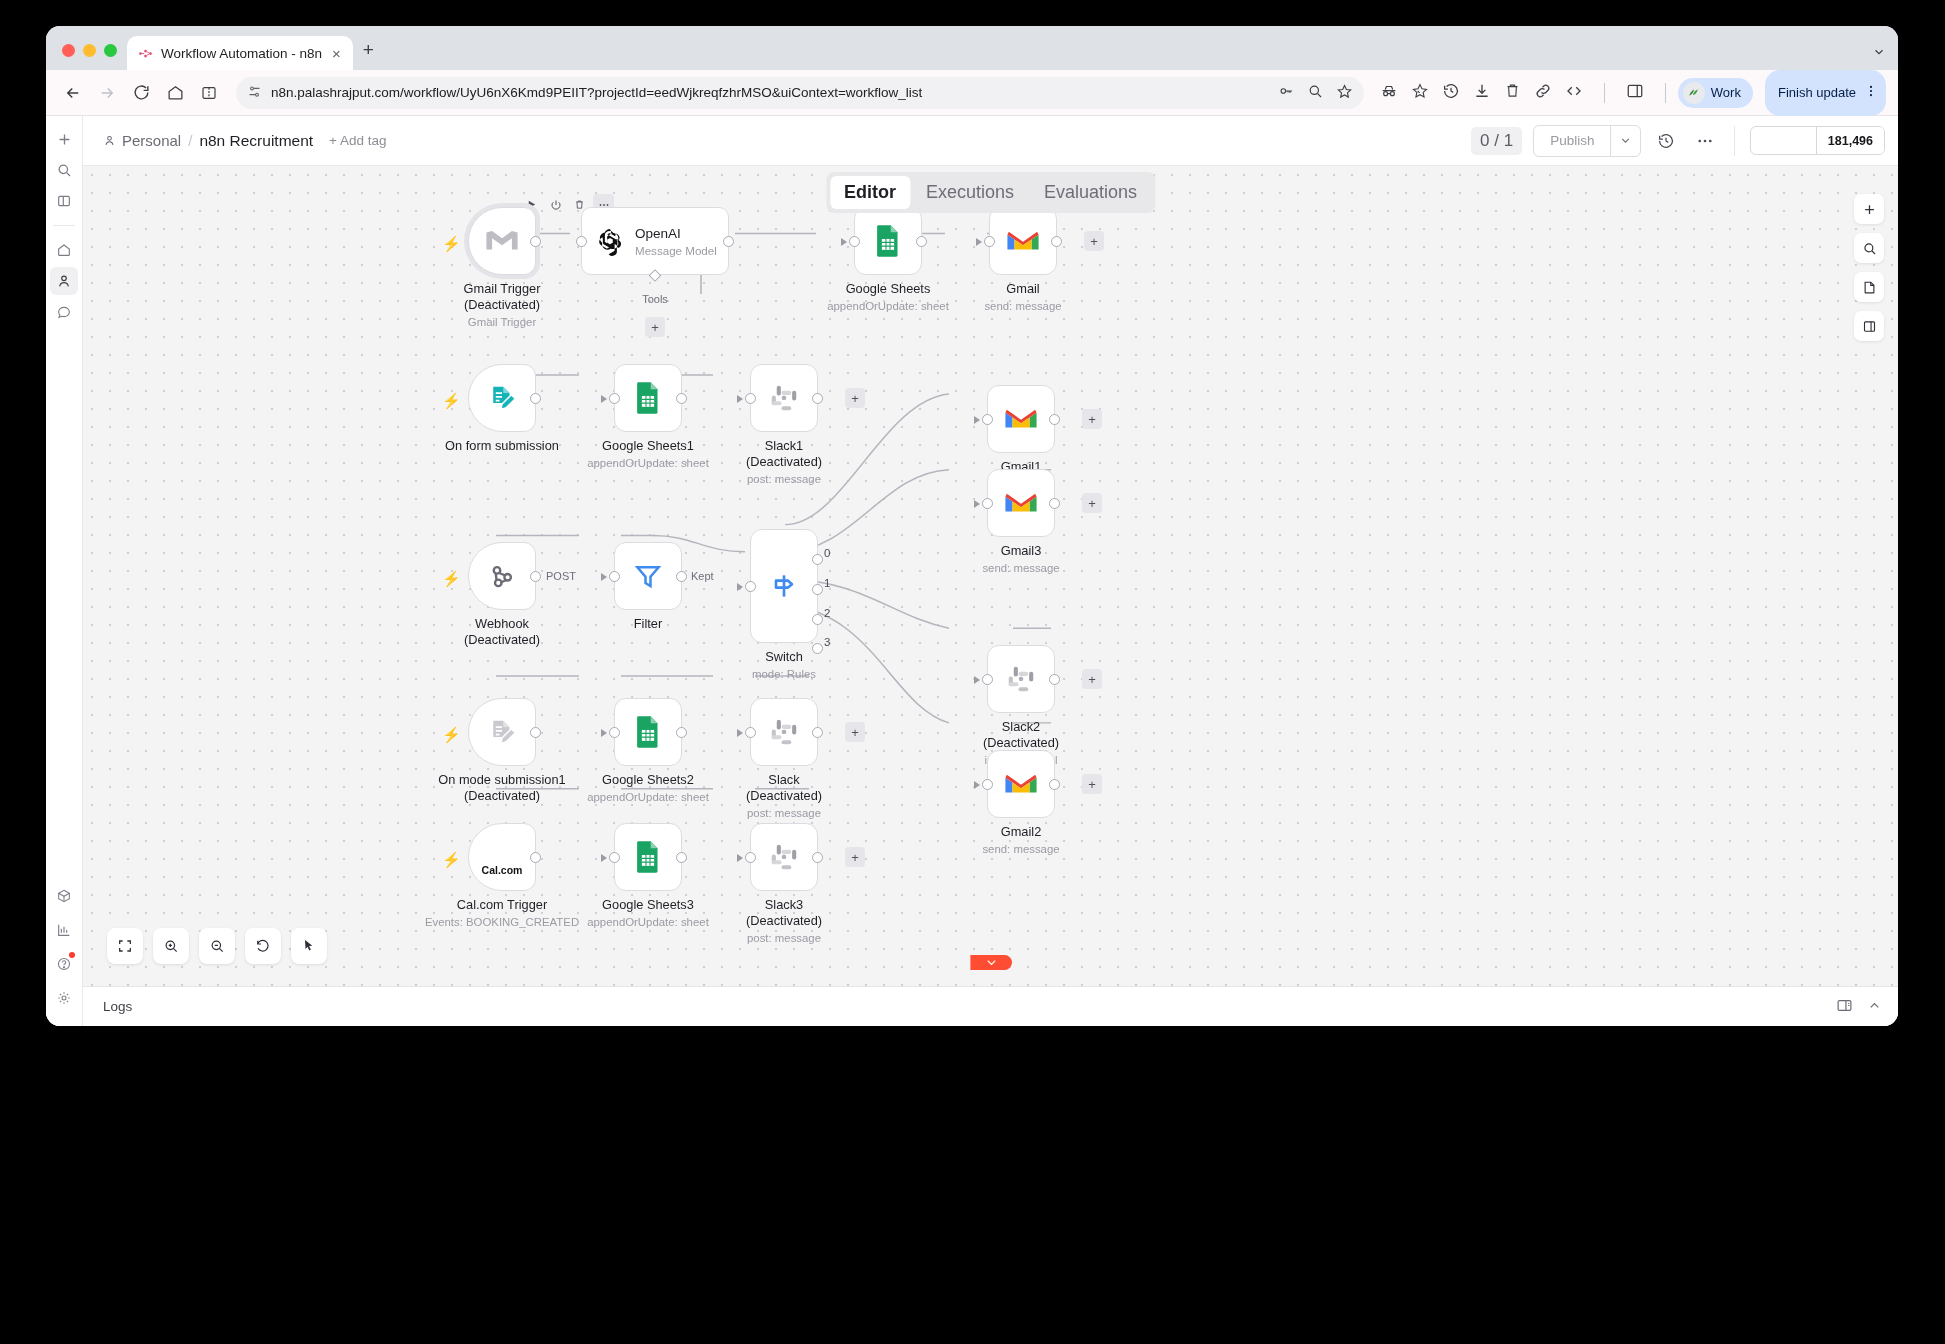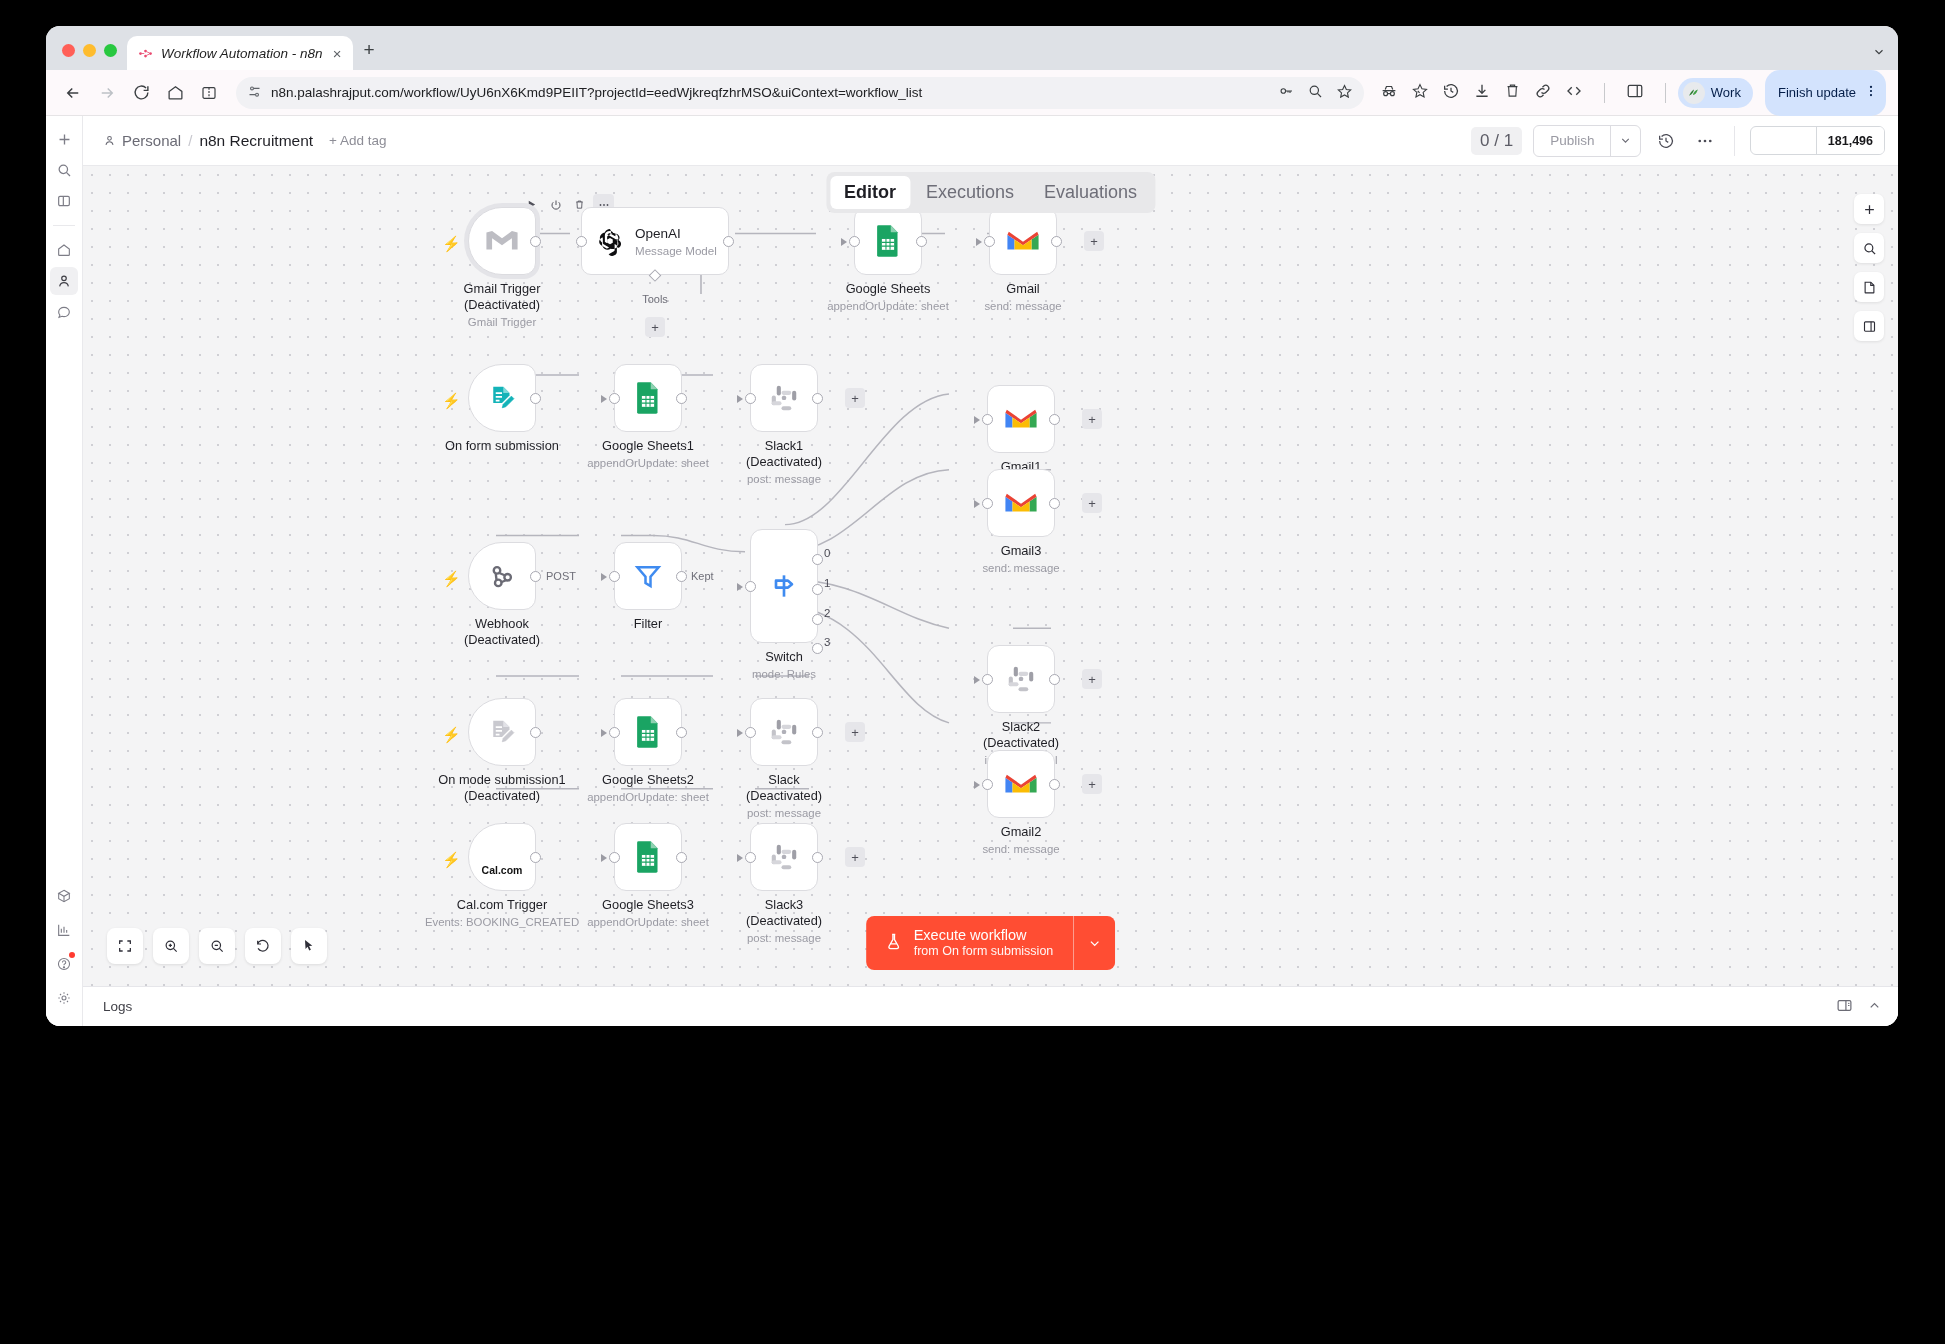--- a/index.html
+++ b/index.html
@@ -16,21 +16,21 @@
     background: #ffffff;
     border-radius: 14px;
     overflow: hidden;
     box-shadow: 0 10px 50px rgba(0,0,0,0.55);
   }
 
   
   .tabstrip {
     height: 44px; background: #dee1e6;
     display: flex; align-items: flex-end;
-    padding-left: 12px; position: relative; font-style: italic;
+    padding-left: 12px; position: relative;
   }
   .traffic { display: flex; gap: 8px; align-items: center; padding: 0 10px 13px 4px; }
   .dot { width: 13px; height: 13px; border-radius: 50%; }
   .dot.r { background: #ff5f57; }
   .dot.y { background: #febc2e; }
   .dot.g { background: #28c840; }
   .tab {
     height: 34px; min-width: 210px; background: #fff;
     border-radius: 10px 10px 0 0; display: flex; align-items: center;
     padding: 0 10px; gap: 8px; font-size: 13px; color: #1f1f1f;
@@ -985,32 +985,20 @@
               </svg>
           </div>
           <div class="cbtn2">
             <svg width="16" height="16" viewBox="0 0 24 24" fill="currentColor">
                 <path d="M6 3l11 8.5-4.8.6 2.6 5.5-2.4 1.1-2.6-5.5-3 3.3z"></path>
               </svg>
           </div>
         </div>
 
         <div class="exec-wrap">
-          <div class="exec-btn">
-            <span>
-              <svg width="19" height="19" viewBox="0 0 24 24" fill="none" stroke="#fff" stroke-width="1.7">
-                  <path d="M10 3h4M11 3v6.5L6.2 18A2 2 0 0 0 8 21h8a2 2 0 0 0 1.8-3L13 9.5V3"></path>
-                  <path d="M8.3 15h7.4"></path>
-                </svg>
-            </span>
-            <span>
-              <span class="exec-t1" style="display:block">Execute workflow</span>
-              <span class="exec-t2" style="display:block">from On form submission</span>
-            </span>
-          </div>
           <div class="exec-caret">
             <svg width="15" height="15" viewBox="0 0 24 24" fill="none" stroke="currentColor" stroke-width="2.1">
                 <path d="M6 9l6 6 6-6"></path>
               </svg>
           </div>
         </div>
       </div>
 
       <div class="logsbar">
         <span>Logs</span>

